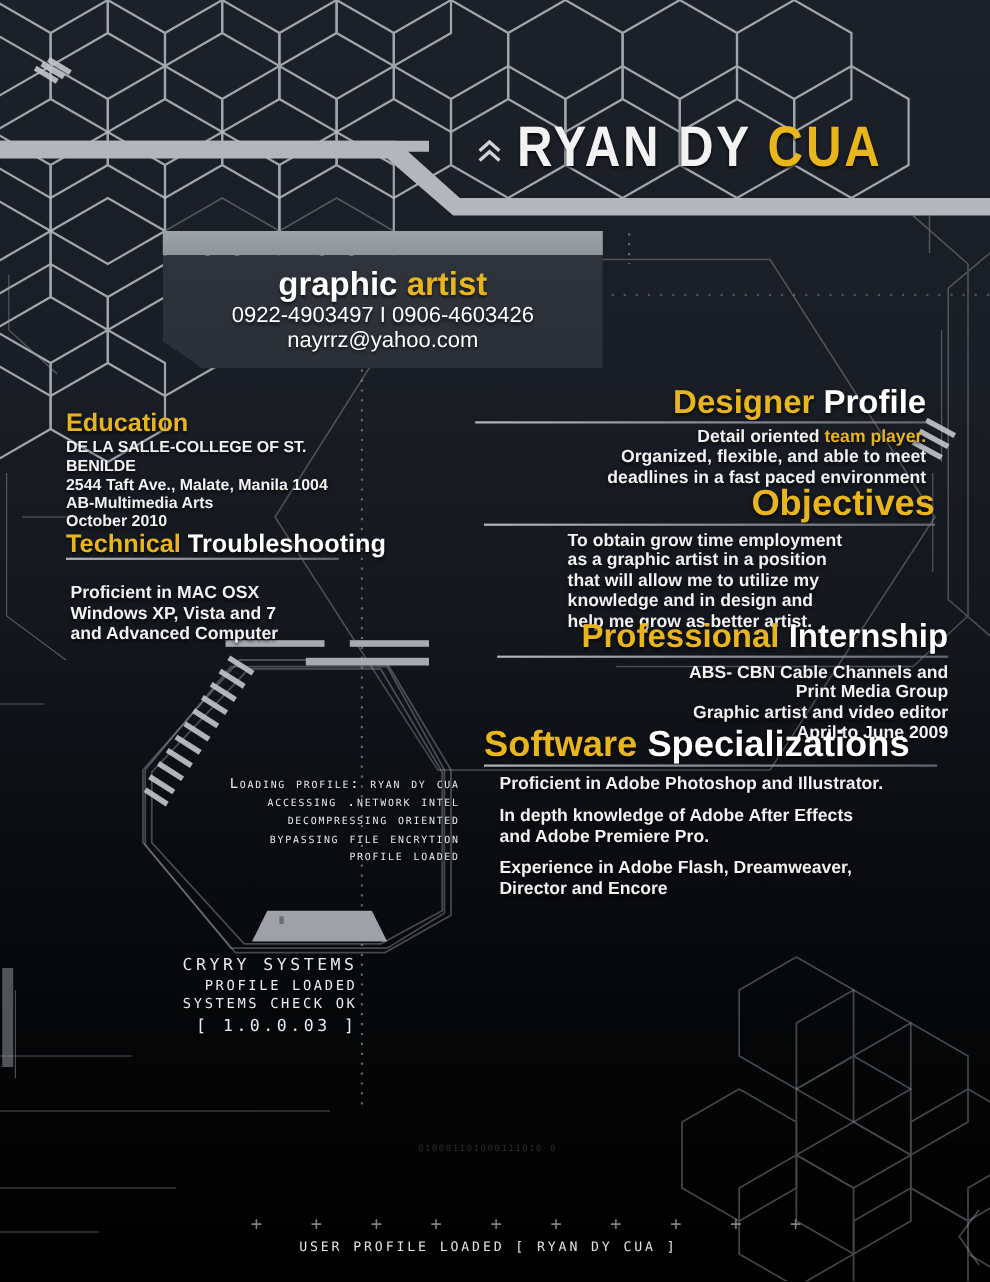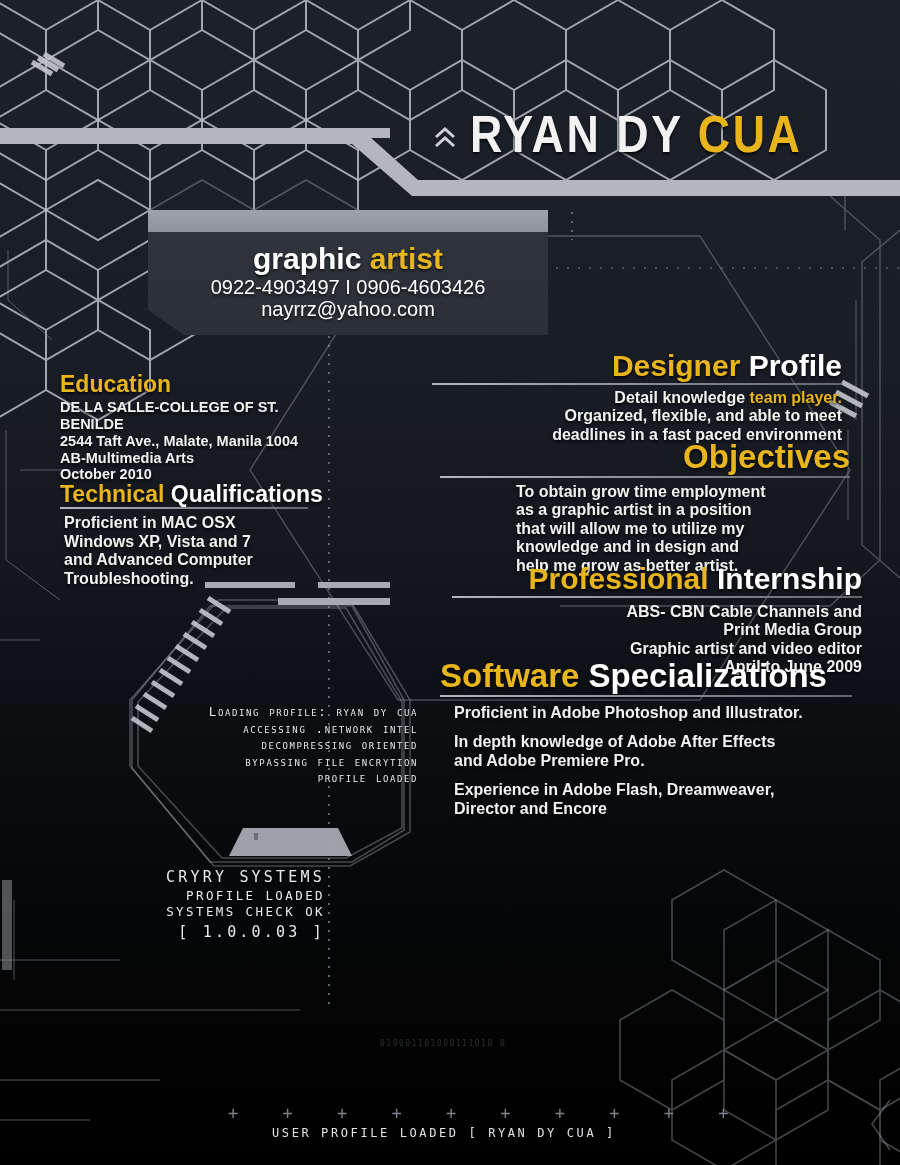--- a/index.html
+++ b/index.html
@@ -266,35 +266,34 @@
     <div class="head"><span class="gold">Education</span></div>
     <div class="body-txt body-sm" style="margin-top:3px;">
       <div>DE LA SALLE-COLLEGE OF ST. BENILDE</div>
       <div>2544 Taft Ave., Malate, Manila 1004</div>
       <div>AB-Multimedia Arts</div>
       <div>October 2010</div>
     </div>
   </div>
 
   <div class="sec" style="left:60px;top:482px;width:250px;">
-    <div class="head"><span class="gold">Technical </span><span>Qualifications</span></div>
+    <div class="head"><span class="gold">Technical </span><span>Troubleshooting</span></div>
     <div class="rule" style="width:248px;"></div>
-    <div class="body-txt" style="margin-top:5px;margin-left:4px;">
+    <div class="body-txt" style="margin-top:22px;margin-left:4px;">
       <div>Proficient in MAC OSX</div>
       <div>Windows XP, Vista and 7</div>
       <div>and Advanced Computer</div>
-      <div>Troubleshooting.</div>
     </div>
   </div>
 
   <div class="sec" style="left:432px;top:350px;width:410px;">
     <div class="head head-lg ralign"><span class="gold">Designer </span><span>Profile</span></div>
     <div class="rule" style="width:410px;"></div>
     <div class="body-txt ralign" style="margin-top:4px;">
-      <div><span>Detail knowledge </span><span class="gold">team player.</span></div>
+      <div><span>Detail oriented </span><span class="gold">team player.</span></div>
       <div>Organized, flexible, and able to meet</div>
       <div>deadlines in a fast paced environment</div>
     </div>
   </div>
 
   <div class="sec" style="left:440px;top:440px;width:410px;">
     <div class="head head-xl ralign"><span class="gold">Objectives</span></div>
     <div class="rule" style="width:410px;"></div>
     <div class="body-txt" style="margin-top:5px;margin-left:76px;">
       <div>To obtain grow time employment</div>

